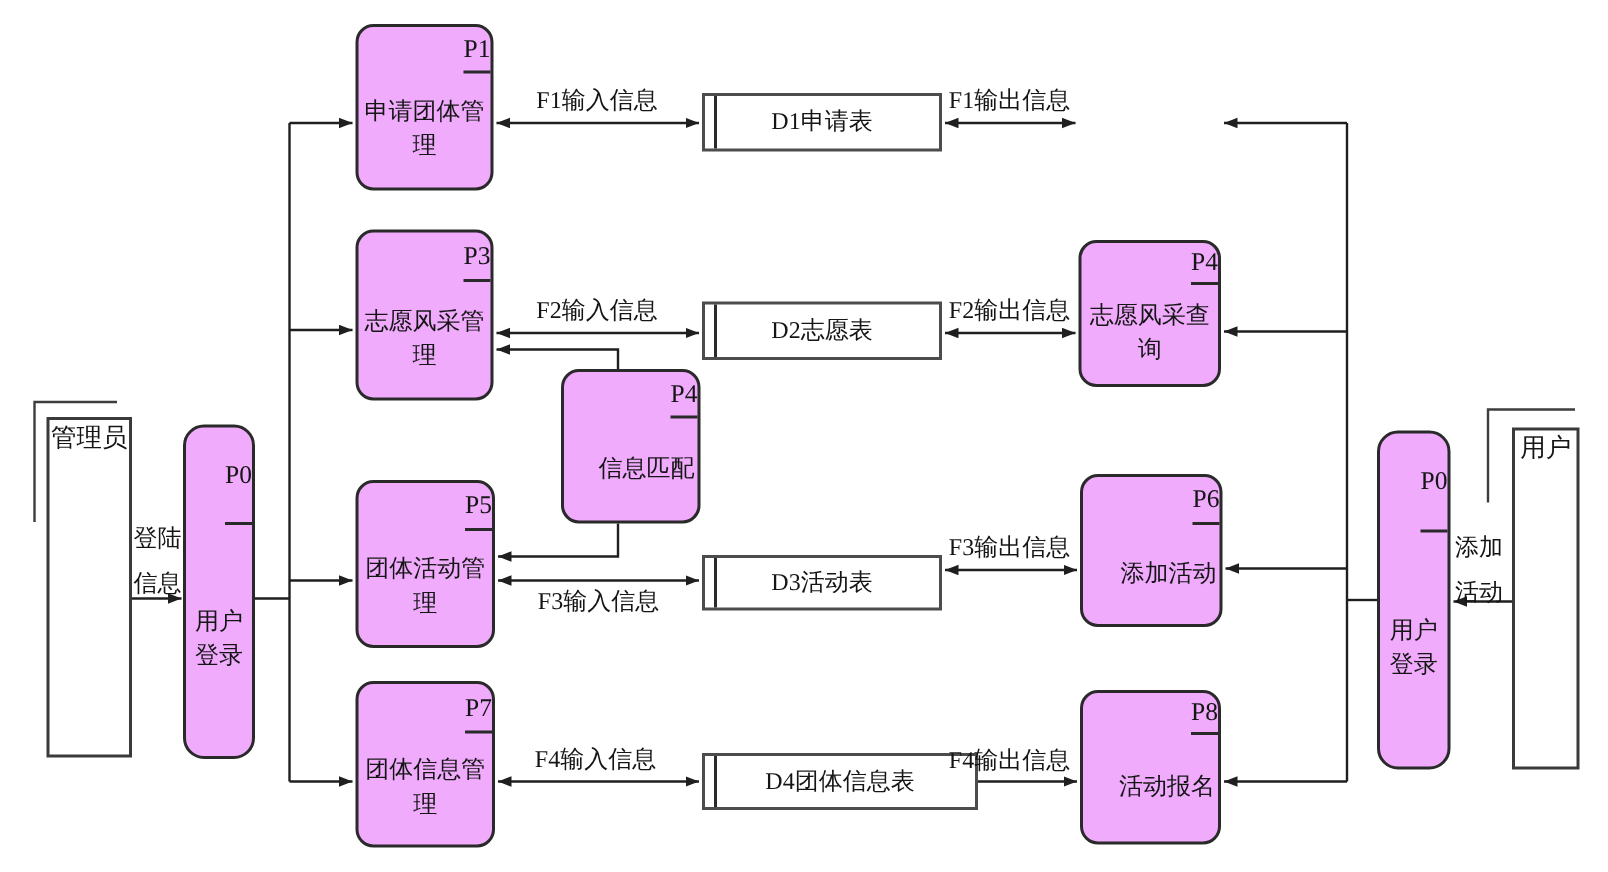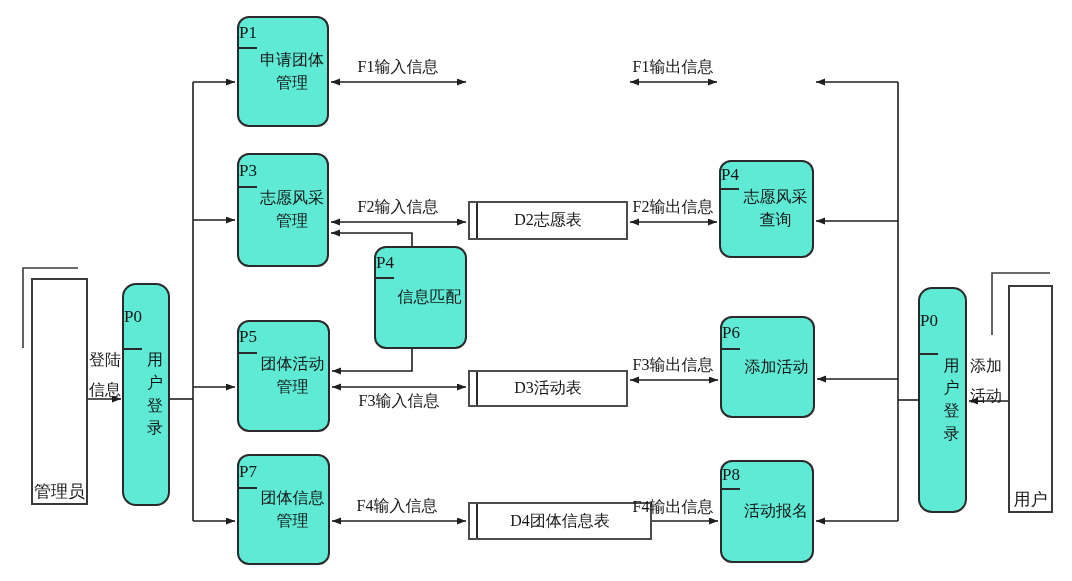--- a/index.html
+++ b/index.html
@@ -1,28 +1,28 @@
 <!DOCTYPE html>
 <html><head>
 <meta charset="utf-8">
 <style>
   html,body{margin:0;padding:0;background:#fff;}
   .canvas{position:relative;width:1072px;height:581px;background:#ffffff;overflow:hidden;
           font-family:"Liberation Serif","DejaVu Serif",serif;color:#151515;}
   svg.wires{position:absolute;left:0;top:0;}
   .w{stroke:#1f1f1f;stroke-width:1.6;fill:none;}
   .bk{stroke:#3d3d3d;stroke-width:1.6;fill:none;}
-  .process{position:absolute;background:#5eead4;border:2px solid #2a2a2a;border-radius:12px;
-           display:flex;flex-direction:row;box-sizing:border-box;}
+  .process{position:absolute;background:#f0abfc;border:2px solid #2a2a2a;border-radius:12px;
+           display:flex;flex-direction:column;box-sizing:border-box;align-items:flex-end;}
   .process .hdr{box-sizing:border-box;display:flex;align-items:center;justify-content:center;
                 border-bottom:2px solid #2a2a2a;font-size:17px;}
   .process .body{flex:1;display:flex;align-items:center;justify-content:center;text-align:center;
                  font-size:16px;line-height:1.42;padding:0 2px;}
   .entity{position:absolute;background:#fff;border:2px solid #3a3a3a;box-sizing:border-box;
-          display:flex;align-items:flex-end;justify-content:center;font-size:17px;text-align:center;}
+          display:flex;align-items:flex-start;justify-content:center;font-size:17px;text-align:center;}
   .store{position:absolute;background:#fff;border:2px solid #4c4c4c;box-sizing:border-box;
          display:flex;align-items:center;justify-content:center;font-size:16px;}
   .store .dline{position:absolute;left:6px;top:0;bottom:0;width:2px;background:#2a2a2a;}
   .flabel{position:absolute;transform:translateX(-50%);font-size:16px;white-space:nowrap;}
   .loglabel{position:absolute;font-size:16px;line-height:30px;width:36px;}
 </style>
 </head>
 <body>
 
 <div class="canvas">
@@ -112,20 +112,24 @@
 
   <div class="process" style="left:237px;top:454px;width:93px;height:111px">
     <div class="hdr" style="height:33px">P7</div>
     <div class="body">团体信息管理</div>
   </div>
   <div class="process" style="left:720px;top:460px;width:94px;height:103px">
     <div class="hdr" style="height:28px">P8</div>
     <div class="body">活动报名</div>
   </div>
 
+  <div class="store" style="left:468px;top:62px;width:160px;height:39px">
+    <i class="dline"></i>
+    <span>D1申请表</span>
+  </div>
   <div class="store" style="left:468px;top:201px;width:160px;height:39px">
     <i class="dline"></i>
     <span>D2志愿表</span>
   </div>
   <div class="store" style="left:468px;top:370px;width:160px;height:37px">
     <i class="dline"></i>
     <span>D3活动表</span>
   </div>
   <div class="store" style="left:468px;top:502px;width:184px;height:38px">
     <i class="dline"></i>

